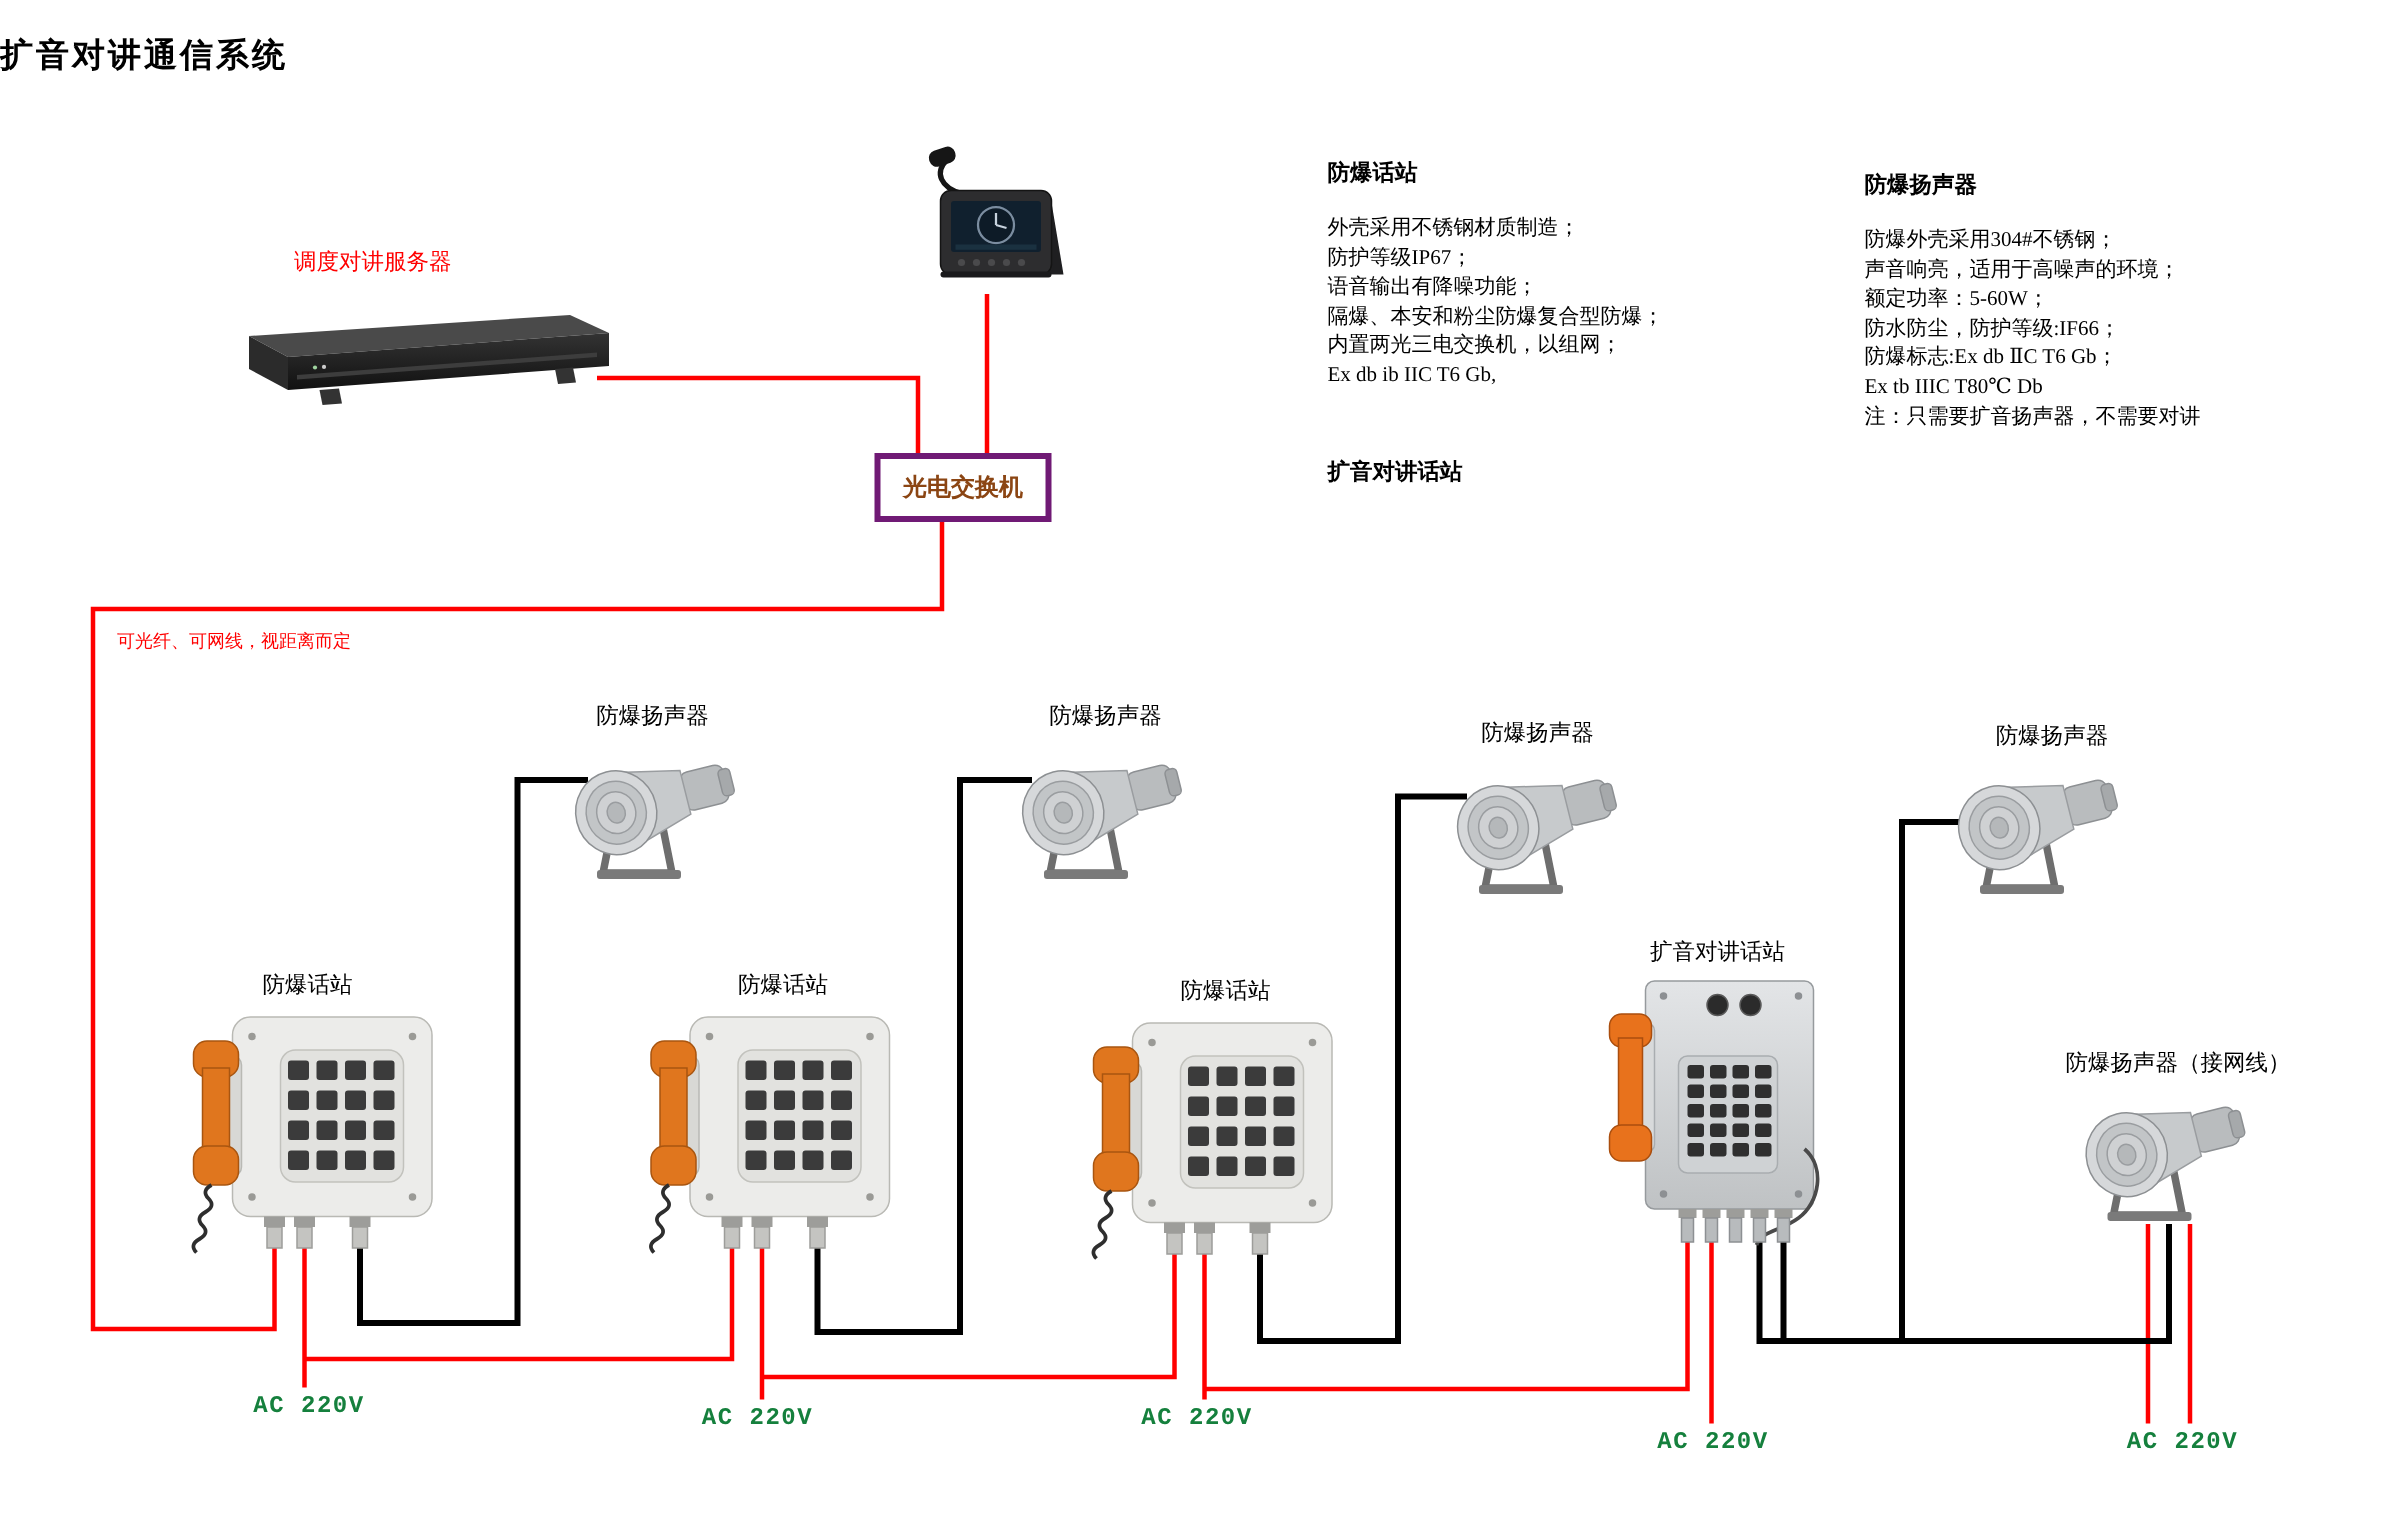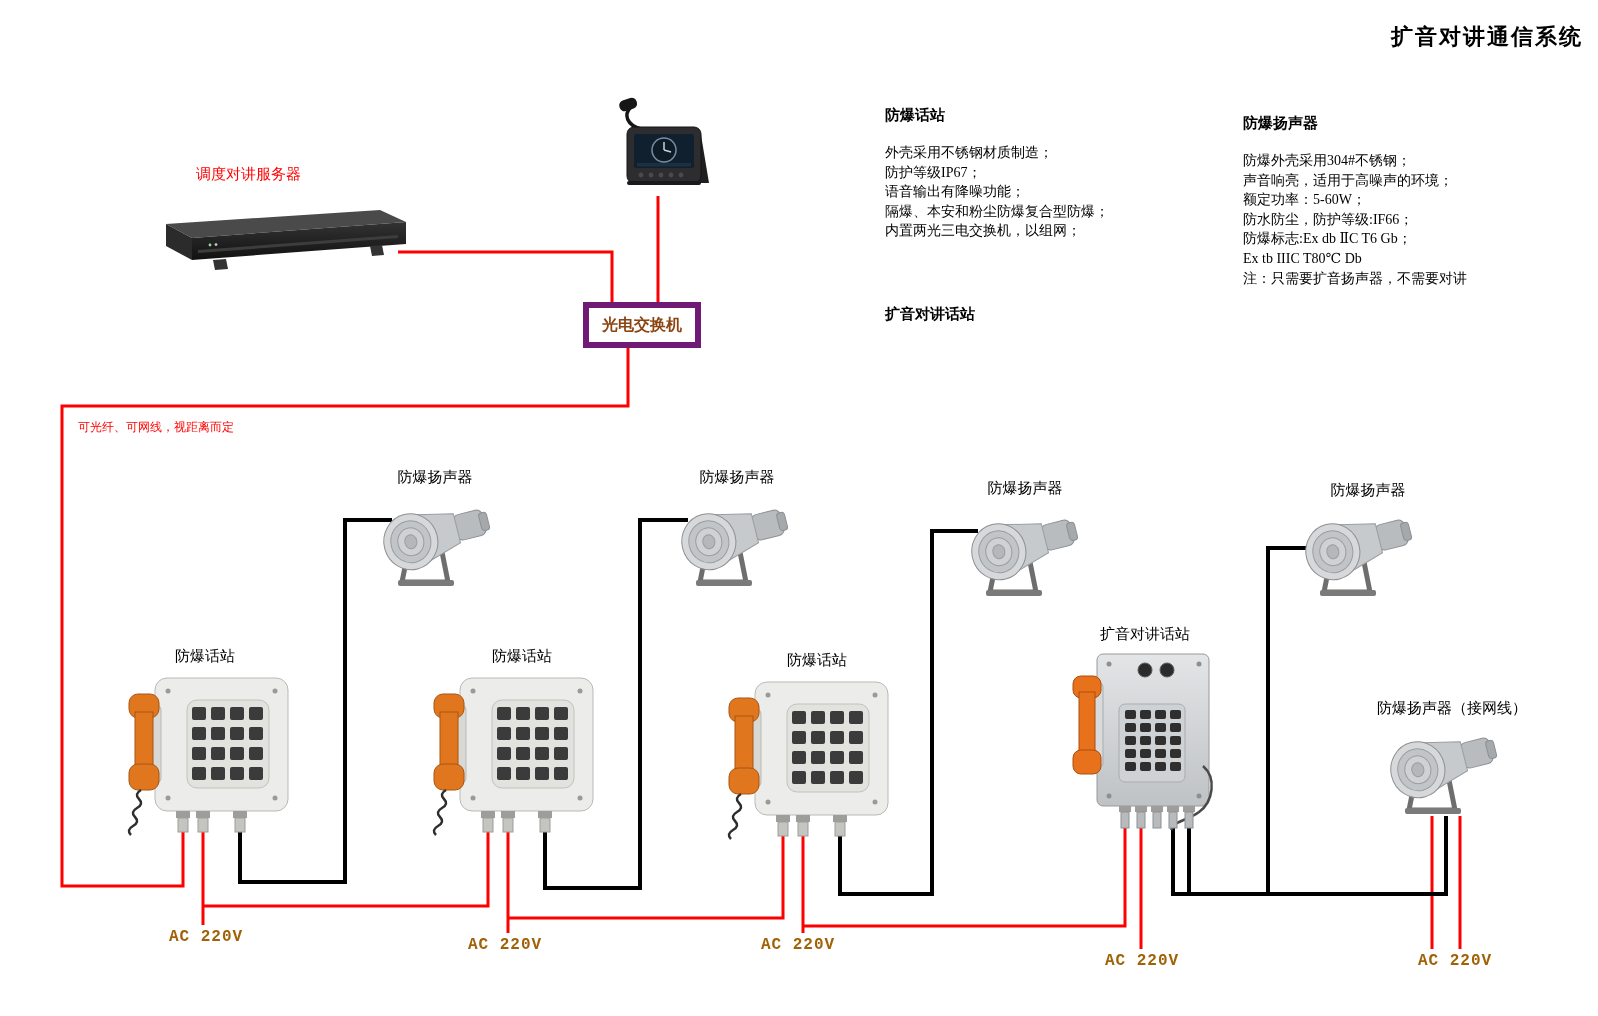--- a/index.html
+++ b/index.html
@@ -1,31 +1,31 @@
 <!DOCTYPE html>
 <html><head>
 <meta charset="utf-8">
 <style>
   html,body{margin:0;padding:0;background:#fff;}
   body{font-family:"Liberation Serif","DejaVu Serif",serif;color:#000;}
   #canvas{position:relative;width:1598px;height:1016px;background:#fff;overflow:hidden;}
   .abs{position:absolute;}
   .z1{z-index:1;} .z2{z-index:2;} .z3{z-index:3;}
-  #title{left:0;right:15px;top:22px;text-align:right;font-size:22px;font-weight:bold;letter-spacing:2px;}
+  #title{left:0;right:4px;top:22px;text-align:left;font-size:22px;font-weight:bold;letter-spacing:2px;}
   .lbl{font-size:15px;white-space:nowrap;}
   .center{text-align:center;}
   .red{color:#ff0000;}
   .block{width:350px;}
   .block h3{font-size:15px;font-weight:bold;margin:0 0 18px 0;}
   .tl{font-size:14px;line-height:19.5px;white-space:nowrap;}
   .note-lines{margin-top:1px;}
-  #switch-box{left:583px;top:302px;width:118px;height:46px;border:6px solid #701a75;background:#fff;
+  #switch-box{left:583px;top:302px;width:118px;height:46px;border:4px solid #701a75;background:#fff;
     display:flex;align-items:center;justify-content:center;box-sizing:border-box;}
   #switch-box span{color:#8b4513;font-weight:bold;font-size:16px;}
-  .ac{font-size:16px;font-weight:bold;color:#a16207;letter-spacing:1px;width:96px;text-align:center;
+  .ac{font-size:16px;font-weight:bold;color:#15803d;letter-spacing:1px;width:96px;text-align:center;
       font-family:"Liberation Mono","DejaVu Sans Mono",monospace;}
   svg{display:block;}
   .wire-red{fill:none;stroke:#ff0000;stroke-width:3;}
   .wire-black{fill:none;stroke:#000000;stroke-width:4;}
 </style>
 </head>
 <body>
 
 <div id="canvas">
 
@@ -158,20 +158,21 @@
   <div class="abs z3 lbl red" style="left:78px;top:419px;font-size:12px;">可光纤、可网线，视距离而定</div>
 
   <div class="abs z3 block" style="left:885px;top:106px;">
     <h3>防爆话站</h3>
     <div>
         <div class="tl">外壳采用不锈钢材质制造；</div>
         <div class="tl">防护等级IP67；</div>
         <div class="tl">语音输出有降噪功能；</div>
         <div class="tl">隔爆、本安和粉尘防爆复合型防爆；</div>
         <div class="tl">内置两光三电交换机，以组网；</div>
+        <div class="tl">Ex db ib IIC T6 Gb,</div>
       </div>
   </div>
 
   <div class="abs z3 block" style="left:885px;top:305px;">
     <h3>扩音对讲话站</h3>
   </div>
 
   <div class="abs z3 block" style="left:1243px;top:114px;">
     <h3>防爆扬声器</h3>
     <div>

